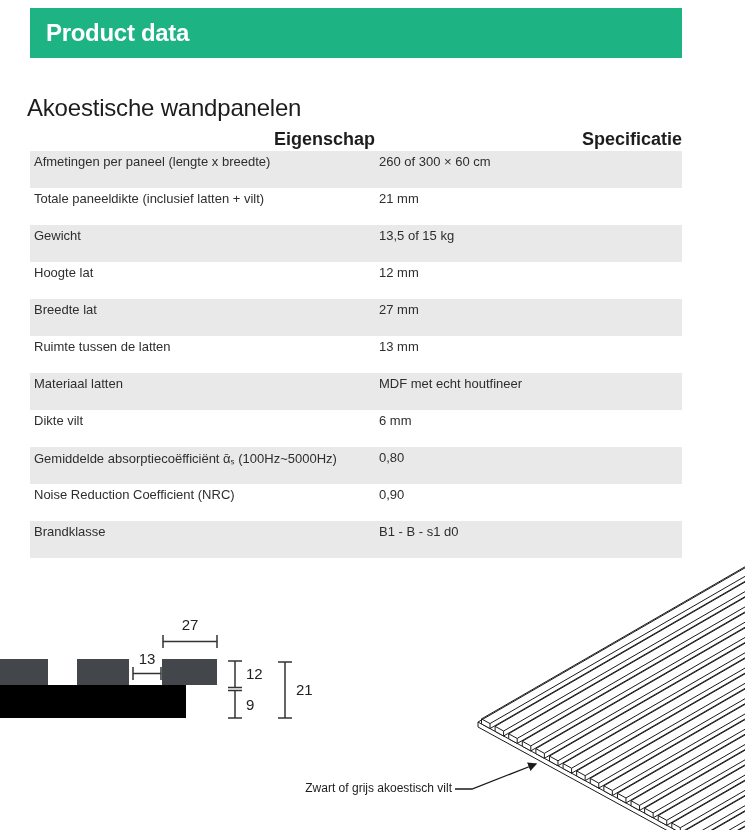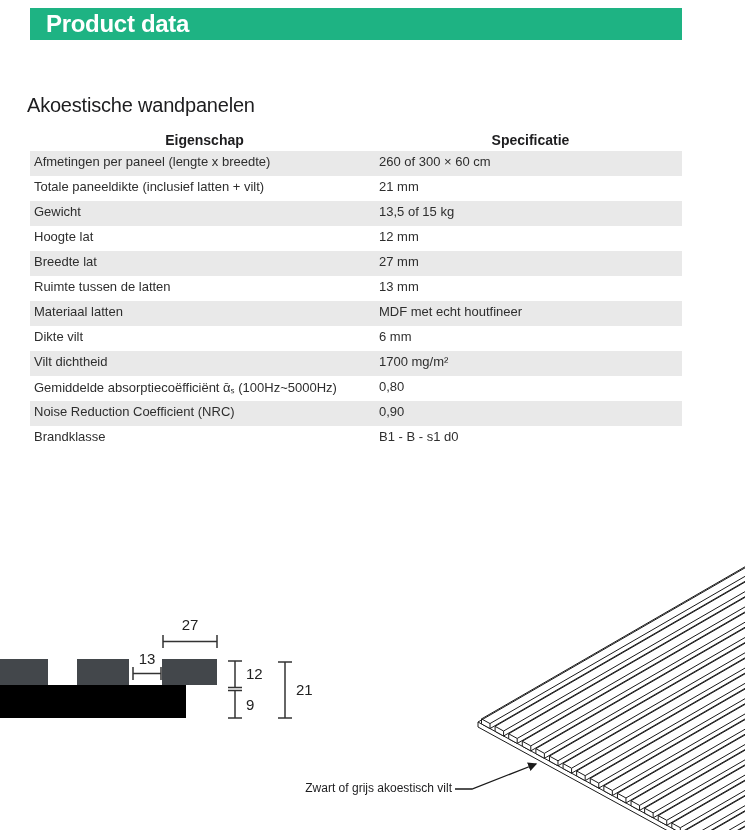--- a/index.html
+++ b/index.html
@@ -1,39 +1,39 @@
 <!DOCTYPE html>
 <html><head>
 <meta charset="utf-8">
 <style>
   html,body{margin:0;padding:0;background:#fff;}
   .page{
     position:relative;width:745px;height:830px;overflow:hidden;background:#fff;
     font-family:"Liberation Sans",sans-serif;
   }
   .banner{
-    position:absolute;left:30px;top:8px;width:652px;height:32px;
+    position:absolute;left:30px;top:8px;width:652px;height:50px;
     display:flex;align-items:center;padding-left:16px;box-sizing:border-box;
   }
   .banner-title{color:#ffffff;font-size:24px;font-weight:bold;letter-spacing:-0.3px;margin:0;}
   .page-title{
-    position:absolute;left:27px;top:94px;font-size:20px;color:#1d1d1f;
+    position:absolute;left:27px;top:94px;font-size:24px;color:#1d1d1f;
     letter-spacing:-0.2px;
   }
   table.spec{
     position:absolute;left:30px;top:128px;width:652px;
     border-collapse:collapse;table-layout:fixed;
     font-size:13px;color:#2e2e2e;
   }
   table.spec th{
-    text-align:center;font-size:14px;font-weight:bold;color:#1d1d1f;
+    text-align:right;font-size:18px;font-weight:bold;color:#1d1d1f;
     height:23px;padding:0 0 0 4px;vertical-align:middle;
   }
   table.spec td{
-    height:21px;padding:0 0 4px 4px;vertical-align:middle;
+    height:21px;padding:0 0 16px 4px;vertical-align:middle;
   }
   table.spec .col-prop{width:341px;}
   table.spec tbody tr:nth-child(odd){background:#e9e9e9;}
   .xsec{position:absolute;left:0;top:600px;}
   .iso{position:absolute;left:418px;top:560px;}
   .leader{position:absolute;left:450px;top:755px;}
   .felt-label{
     position:absolute;left:240px;top:781px;width:212px;text-align:right;
     font-size:12px;color:#1d1d1f;white-space:nowrap;
   }
@@ -82,24 +82,20 @@
           <td class="col-prop">Ruimte tussen de latten</td>
           <td>13 mm</td>
         </tr>
         <tr>
           <td class="col-prop">Materiaal latten</td>
           <td>MDF met echt houtfineer</td>
         </tr>
         <tr>
           <td class="col-prop">Dikte vilt</td>
           <td>6 mm</td>
-        </tr>
-        <tr>
-          <td class="col-prop">Vilt dichtheid</td>
-          <td>1700 mg/m²</td>
         </tr>
         <tr>
           <td class="col-prop">Gemiddelde absorptiecoëfficiënt ᾱₛ (100Hz~5000Hz)</td>
           <td>0,80</td>
         </tr>
         <tr>
           <td class="col-prop">Noise Reduction Coefficient (NRC)</td>
           <td>0,90</td>
         </tr>
         <tr>

